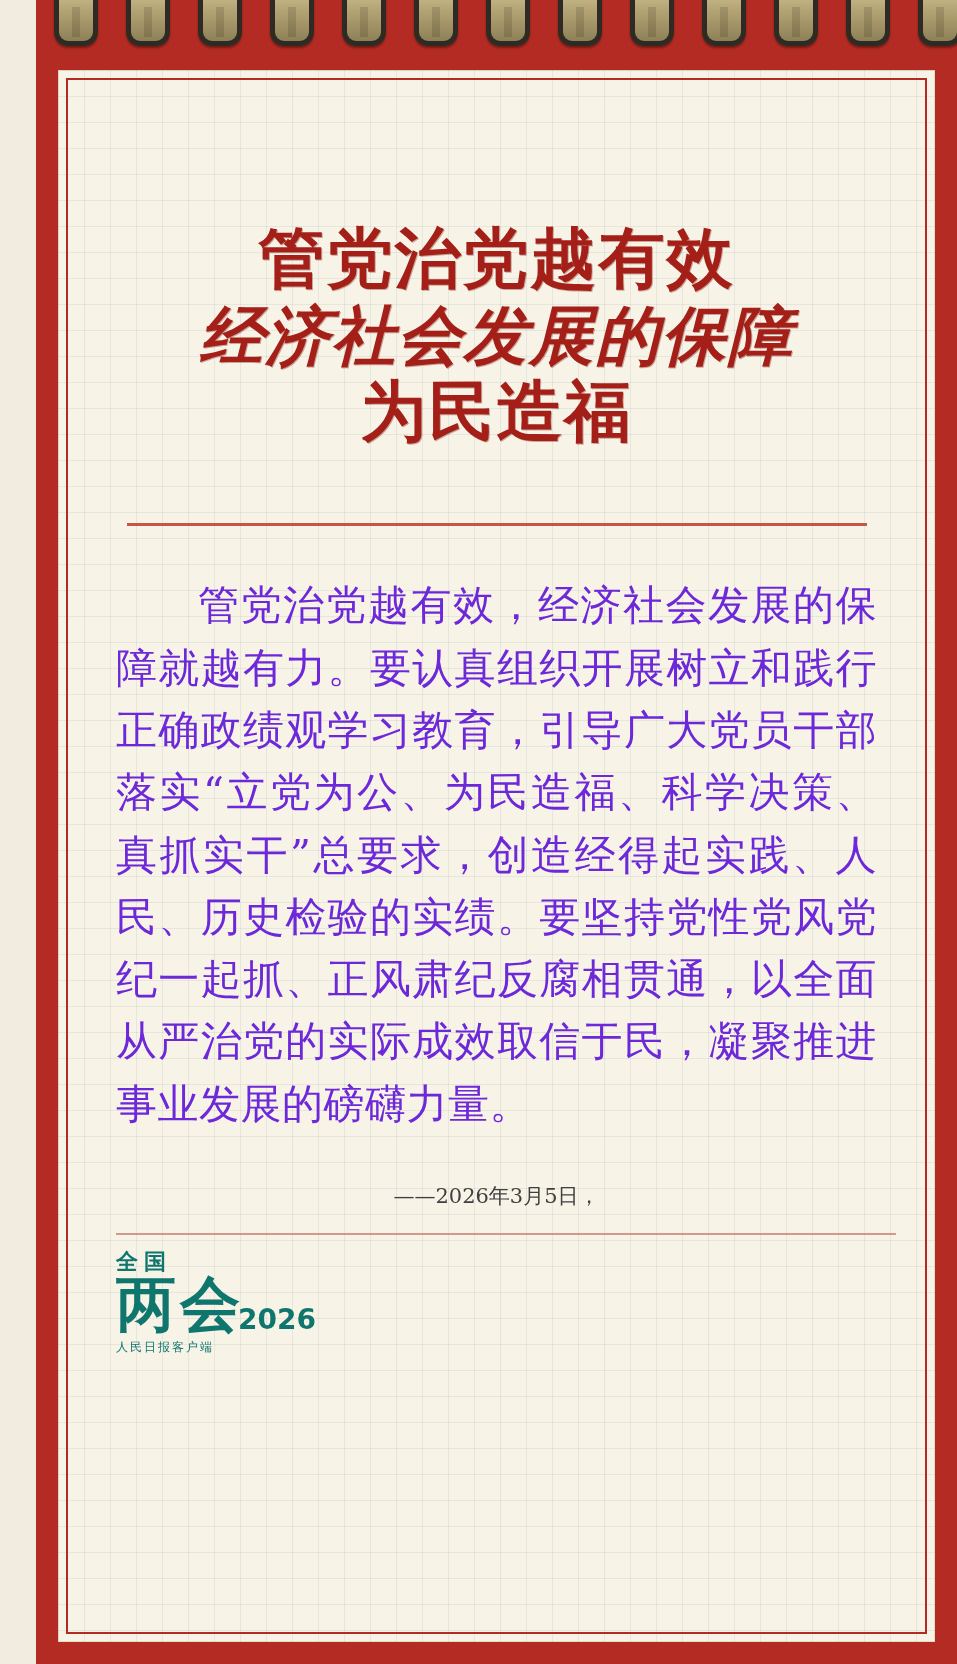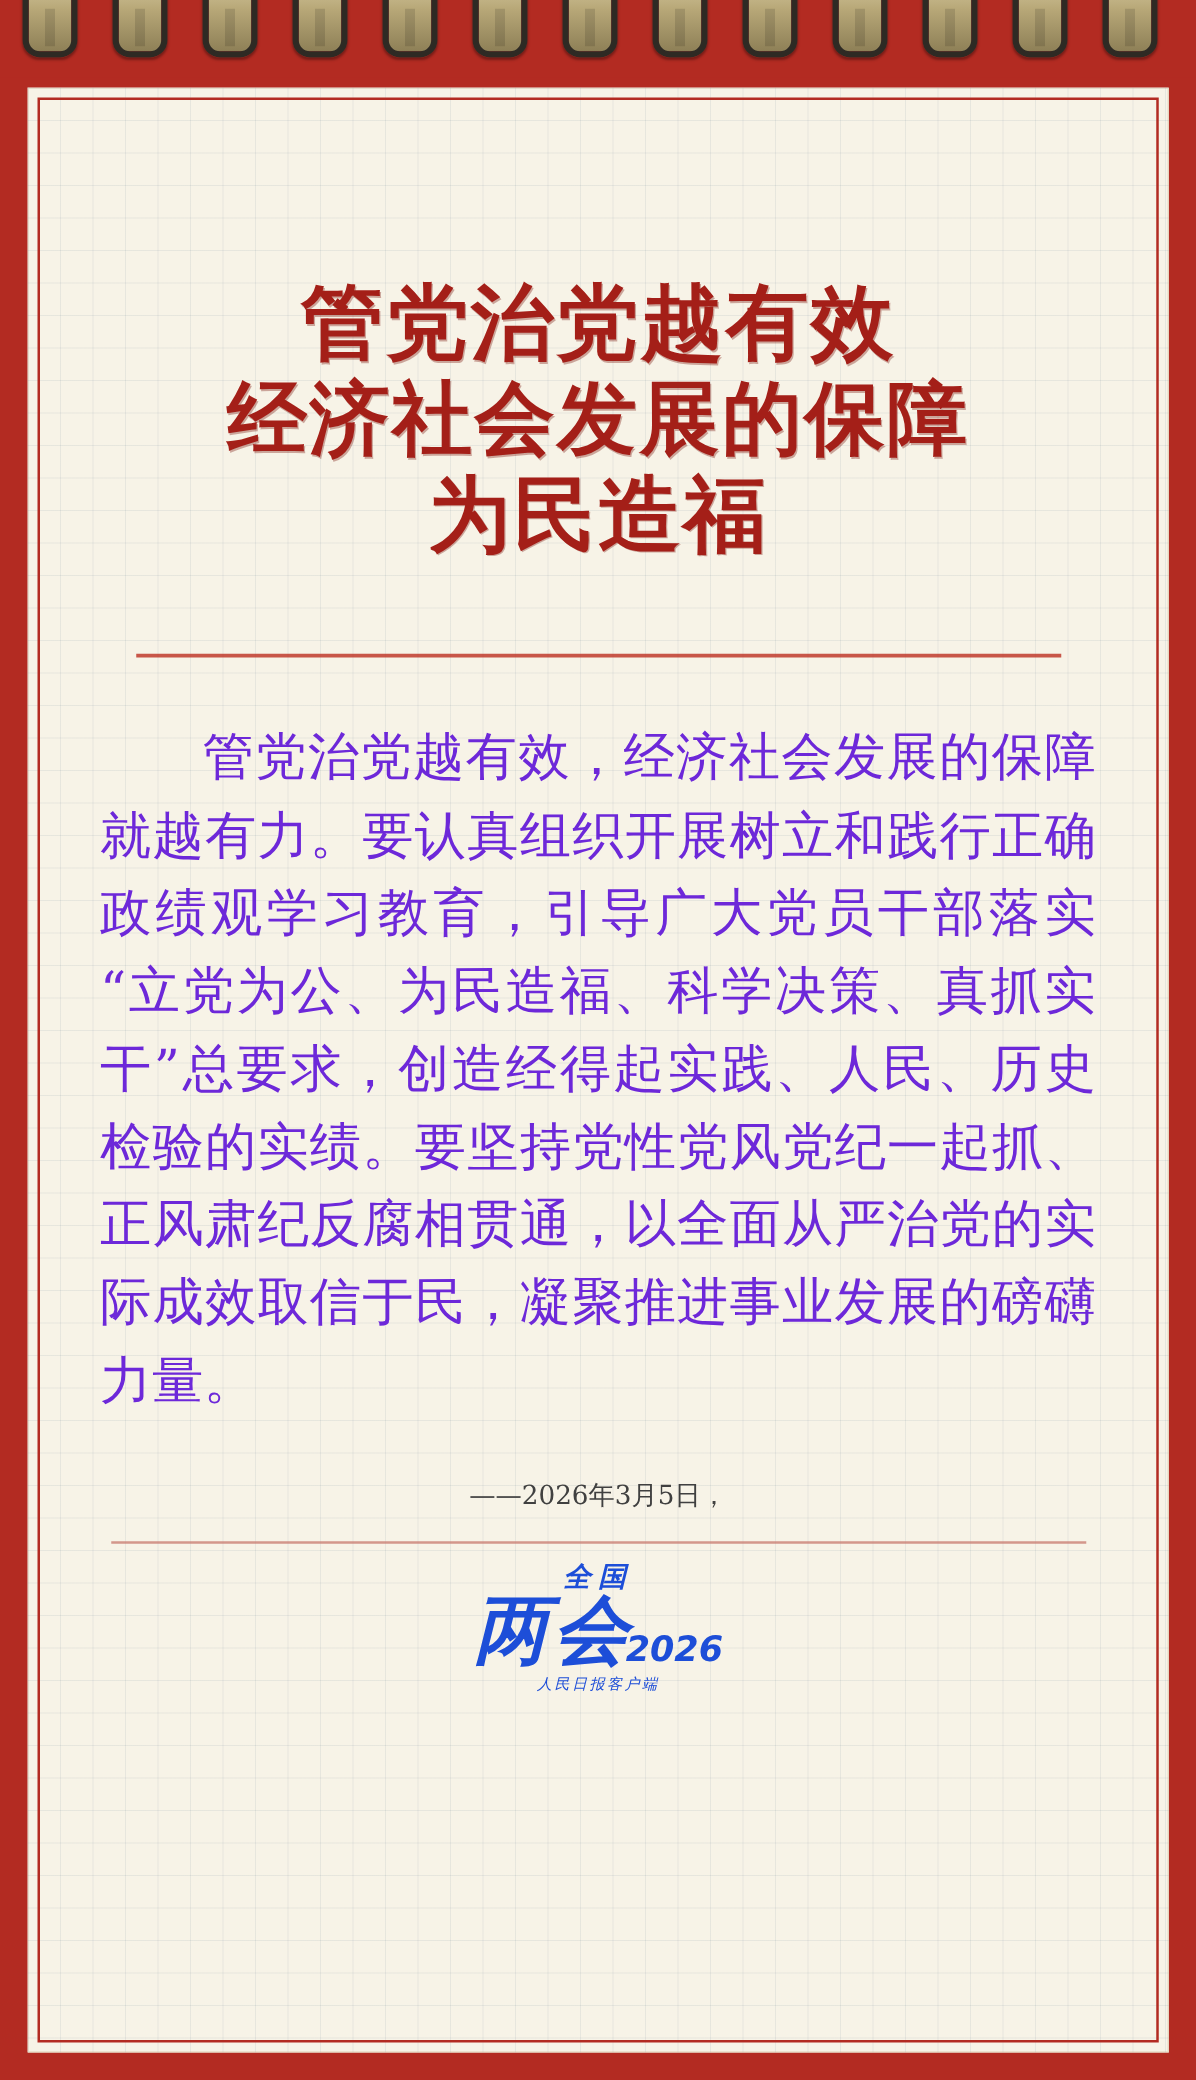--- a/index.html
+++ b/index.html
@@ -13,20 +13,21 @@
     font-family: "Liberation Serif", "DejaVu Serif", serif;
     overflow: hidden;
     position: relative;
   }
 
   
   .poster {
     position: absolute;
     inset: 0;
     background: #b32b22;
+    margin-left: 36px;
   }
 
   
   .binding {
     position: absolute;
     top: 0; left: 0; right: 0;
     height: 62px;
     background: #b32b22;
     overflow: hidden;
   }
@@ -91,21 +92,21 @@
     margin-top: 150px;
     text-align: center;
     color: #a41f18;
     font-family: "DejaVu Serif", "Liberation Serif", serif;
     font-weight: 700;
     font-size: 66px;
     line-height: 1.18;
     letter-spacing: 2px;
     text-shadow: 1px 1px 0 rgba(120,20,12,.35);
   }
-  .headline .l2 { font-size: 64px; }
+  .headline .l2 { font-size: 64px; font-style: italic; }
 
   
   .divider {
     margin: 72px auto 0;
     width: 740px;
     height: 0;
     border-top: 3px solid #c0392b;
     opacity: .85;
   }
 
@@ -137,24 +138,22 @@
   .rule-bottom {
     margin: 18px auto 0;
     width: 780px;
     border-top: 2px solid #c97f74;
     opacity: .8;
   }
 
   
   .logo {
     margin: 16px auto 0;
-    text-align: center;
-    color: #1d4ed8;
+    color: #0f766e;
     line-height: 1;
-    font-style: italic;
   }
   .logo .top {
     font-size: 22px;
     letter-spacing: 6px;
     font-weight: 700;
   }
   .logo .big {
     display: inline-block;
     font-size: 60px;
     font-weight: 700;

